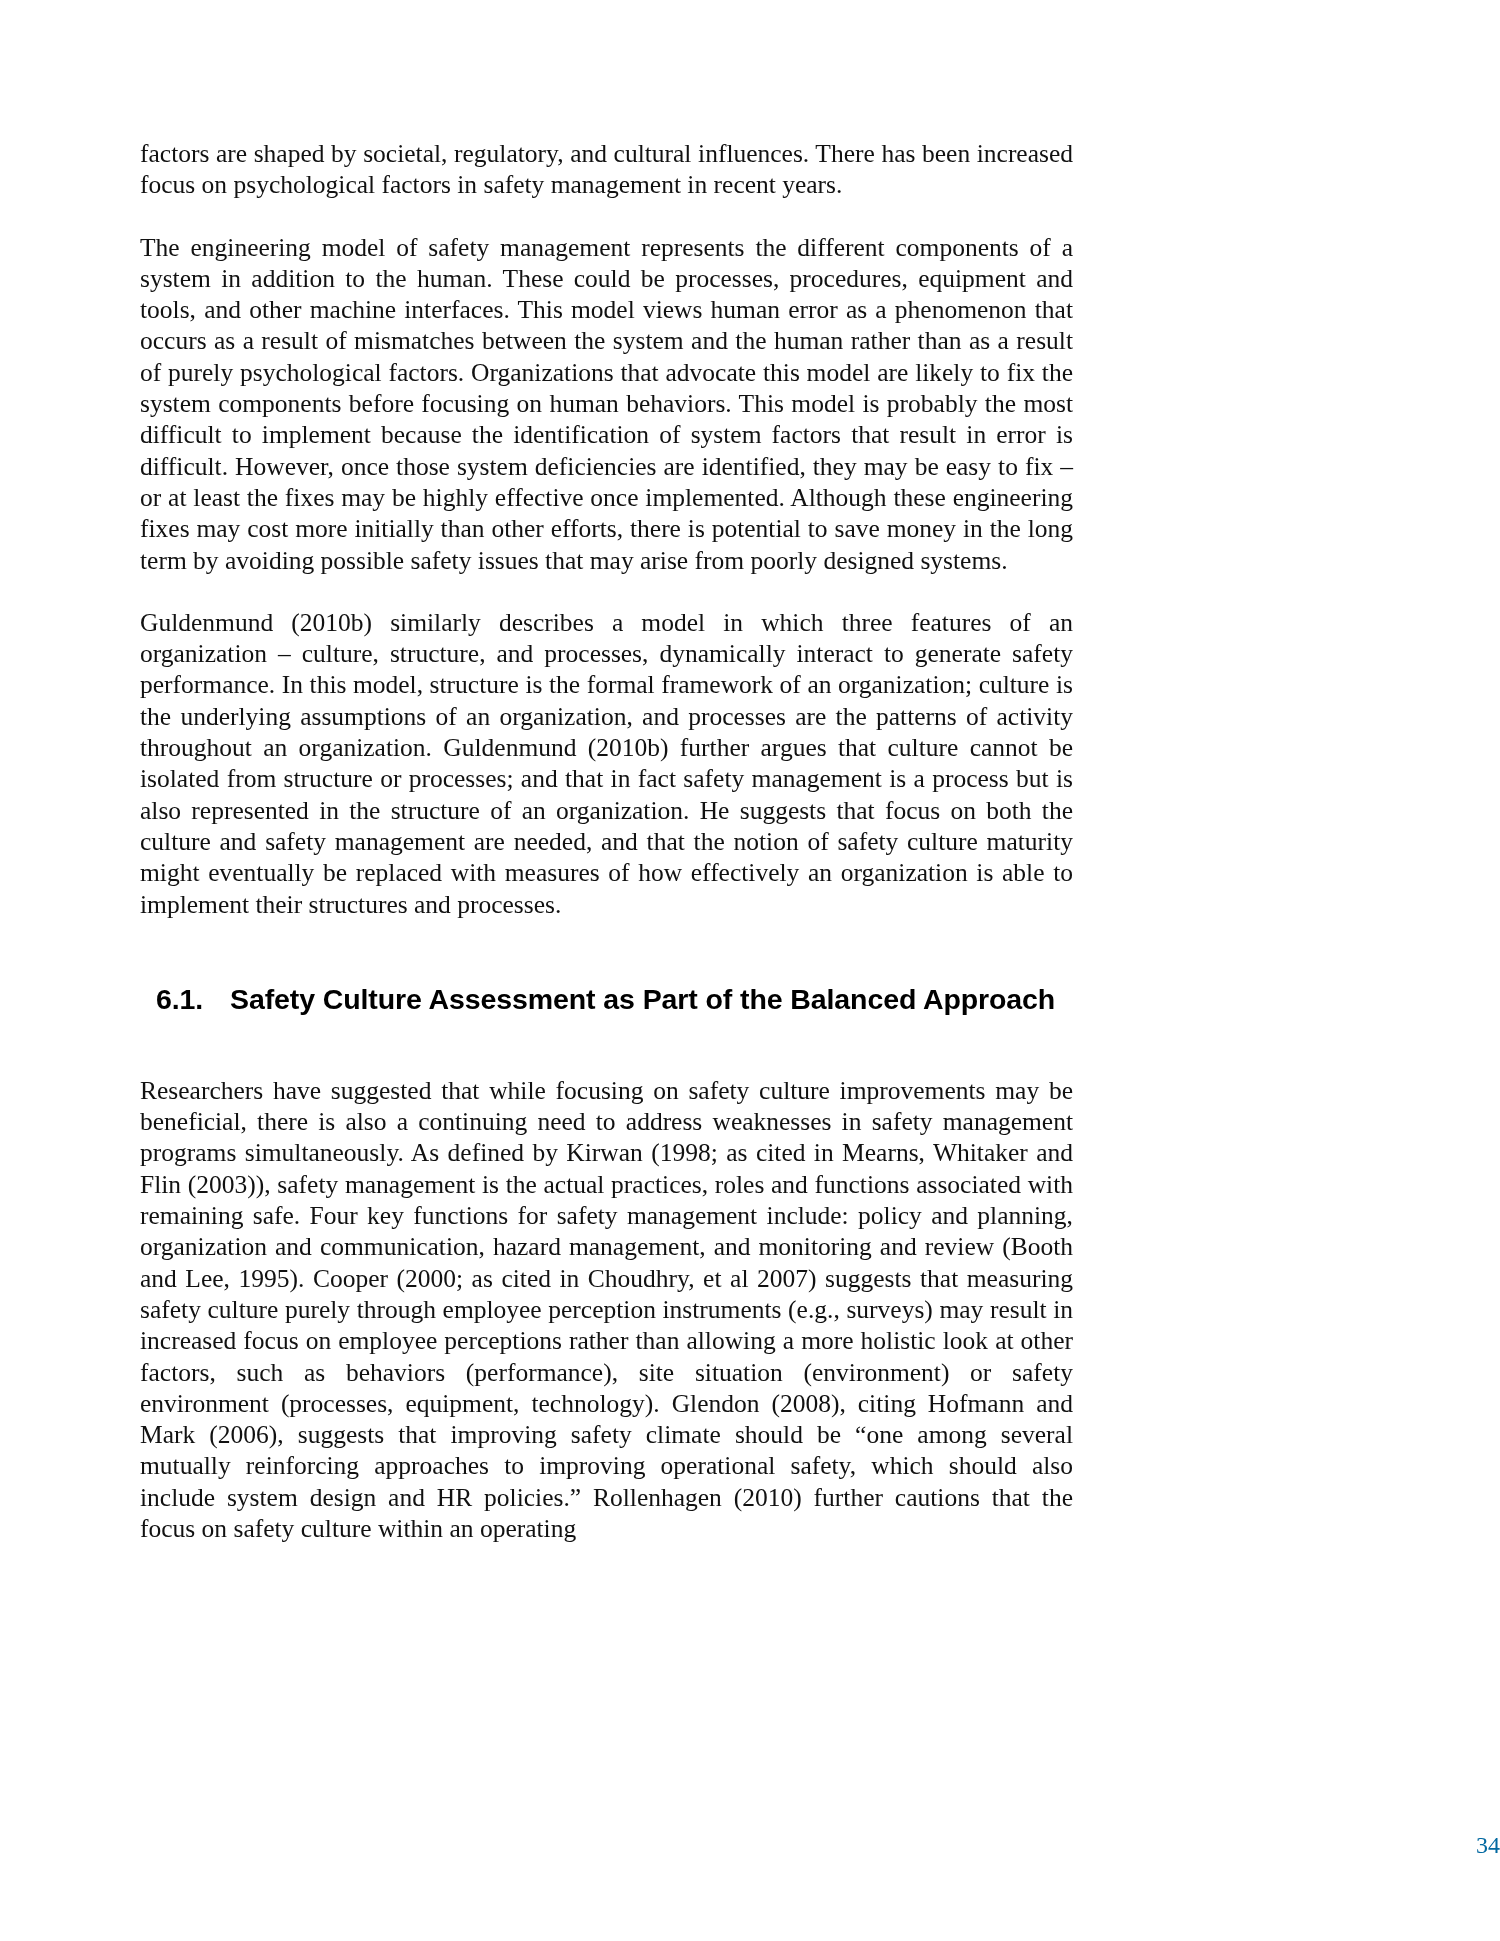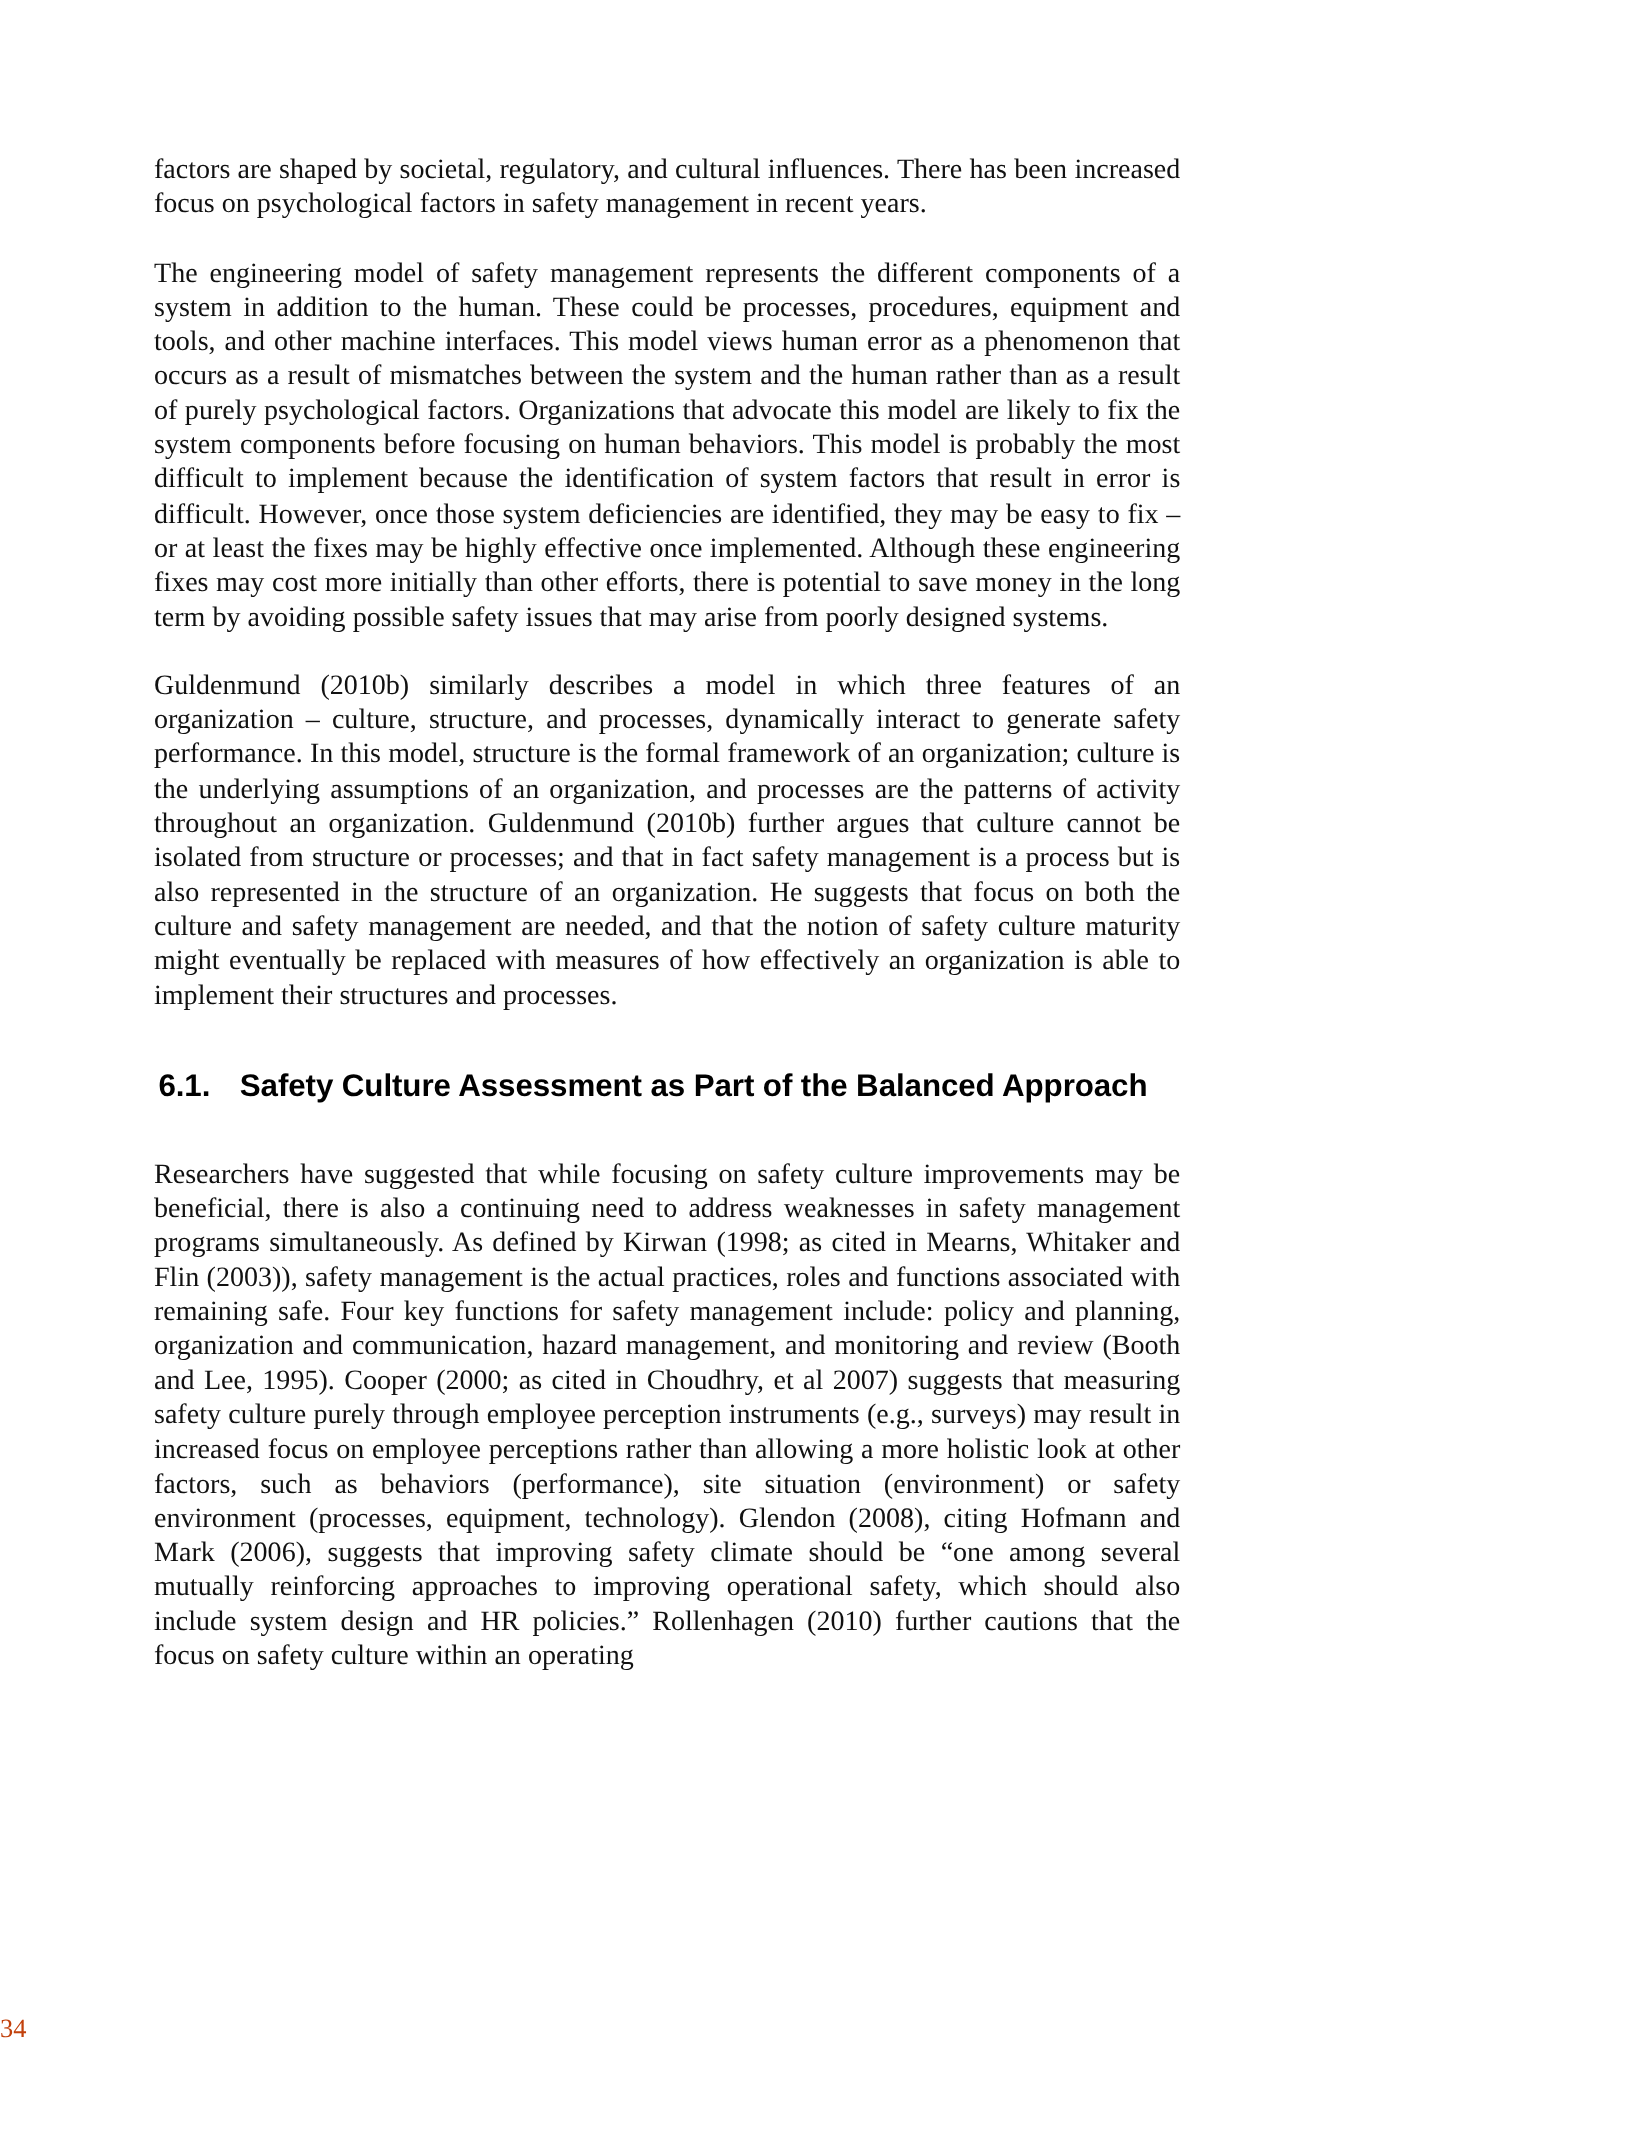--- a/index.html
+++ b/index.html
@@ -32,42 +32,42 @@
     color: #111111;
     hyphens: none;
   }
   .par-gap {
     height: 31px;
   }
   h2.section-heading {
     font-family: "Liberation Sans", "DejaVu Sans", sans-serif;
     font-size: 28.5px;
     font-weight: bold;
-    margin: 4px;
+    margin: 16px;
     padding: 0;
     line-height: 36px;
     letter-spacing: -0.1px;
     color: #000000;
     white-space: nowrap;
   }
   h2.section-heading .sec-num {
     display: inline-block;
     min-width: 74px;
   }
   .heading-gap-top { height: 45px; }
   .heading-gap-bottom { height: 42px; }
   .page-number {
     position: absolute;
     left: 0;
     right: 0;
     top: 1832px;
-    text-align: left;
+    text-align: right;
     font-size: 24px;
     font-family: "Liberation Serif", "DejaVu Serif", serif;
-    color: #c2410c;
+    color: #0369a1;
   }
 </style>
 </head>
 <body>
 
 <div class="page">
 
   <div class="content">
 
     <p class="body-par">factors are shaped by societal, regulatory, and cultural influences.   There has been increased focus on psychological factors in safety management in recent years.</p>

